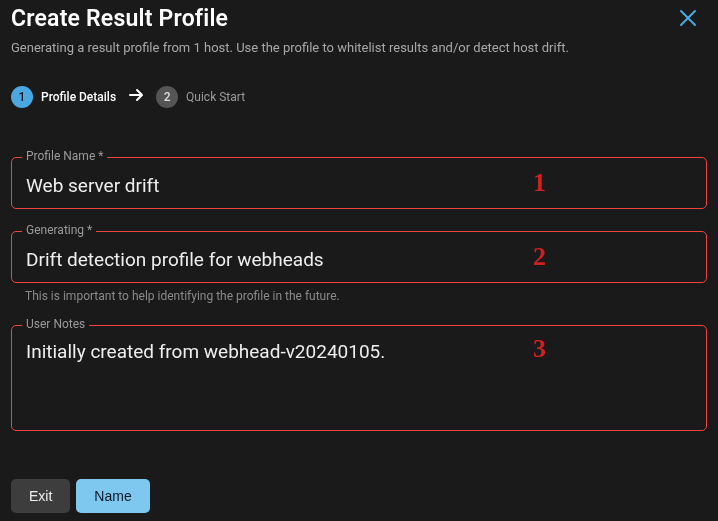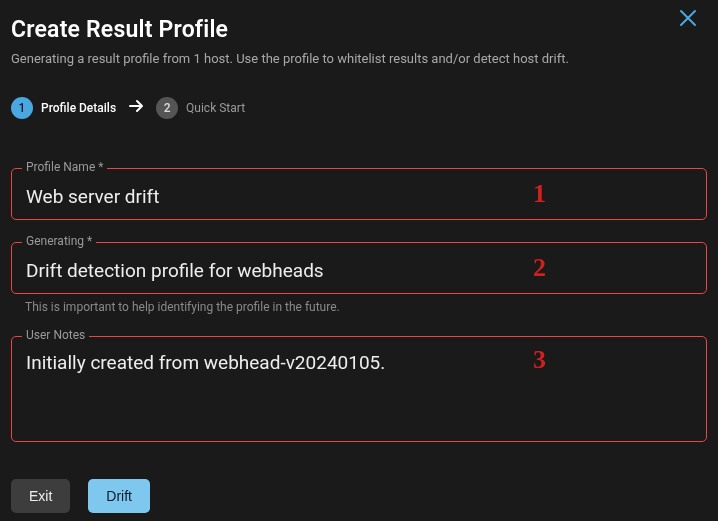--- a/index.html
+++ b/index.html
@@ -5,21 +5,21 @@
   * { box-sizing: border-box; }
   html, body {
     margin: 0; padding: 0;
     width: 718px; height: 521px;
     background: #1a1a1a;
     font-family: -apple-system, BlinkMacSystemFont, "Segoe UI", Roboto, Arial, sans-serif;
     color: #e8e8e8;
     overflow: hidden;
   }
   .container {
-    padding: 16px 11px 11px 11px;
+    padding: 5px 11px 11px 11px;
     position: relative;
     height: 100%;
   }
   .close-btn {
     position: absolute;
     top: 6px; right: 18px;
     width: 24px; height: 24px;
     display: flex; align-items: center; justify-content: center;
     cursor: pointer;
     color: #4aa8e0;
@@ -117,21 +117,21 @@
     font-weight: bold;
     font-size: 26px;
     color: #d02020;
     pointer-events: none;
   }
   .footer {
     position: absolute;
     bottom: 8px;
     left: 11px;
     display: flex;
-    gap: 18px;
+    gap: 6px;
   }
   .btn {
     border: none;
     border-radius: 5px;
     padding: 9px 18px;
     font-size: 14px;
     font-weight: 500;
     cursor: pointer;
   }
   .btn-exit {
@@ -192,16 +192,16 @@
     <div class="field" style="margin-top:10px;">
       <span class="field-legend">User Notes</span>
       <textarea style="">Initially created from webhead-v20240105.</textarea>
       <span class="overlay-num" style="right:160px; top:8px;">3</span>
     </div>
 
   </div>
 
   <div class="footer">
     <button class="btn btn-exit">Exit</button>
-    <button class="btn btn-next">Drift</button>
+    <button class="btn btn-next">Name</button>
   </div>
 
 </div>
 
 </body></html>

